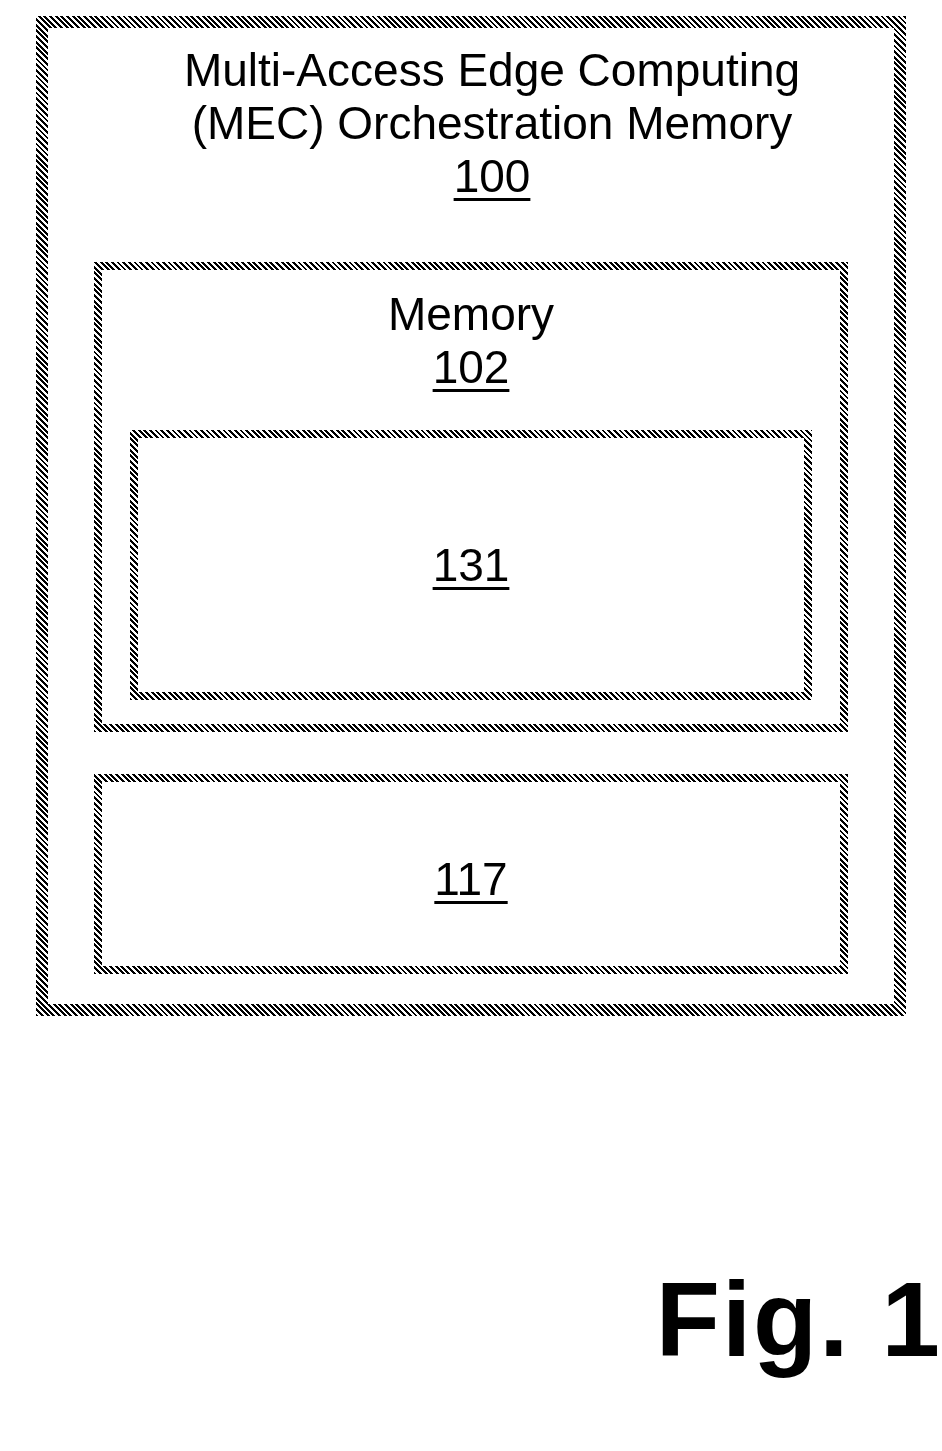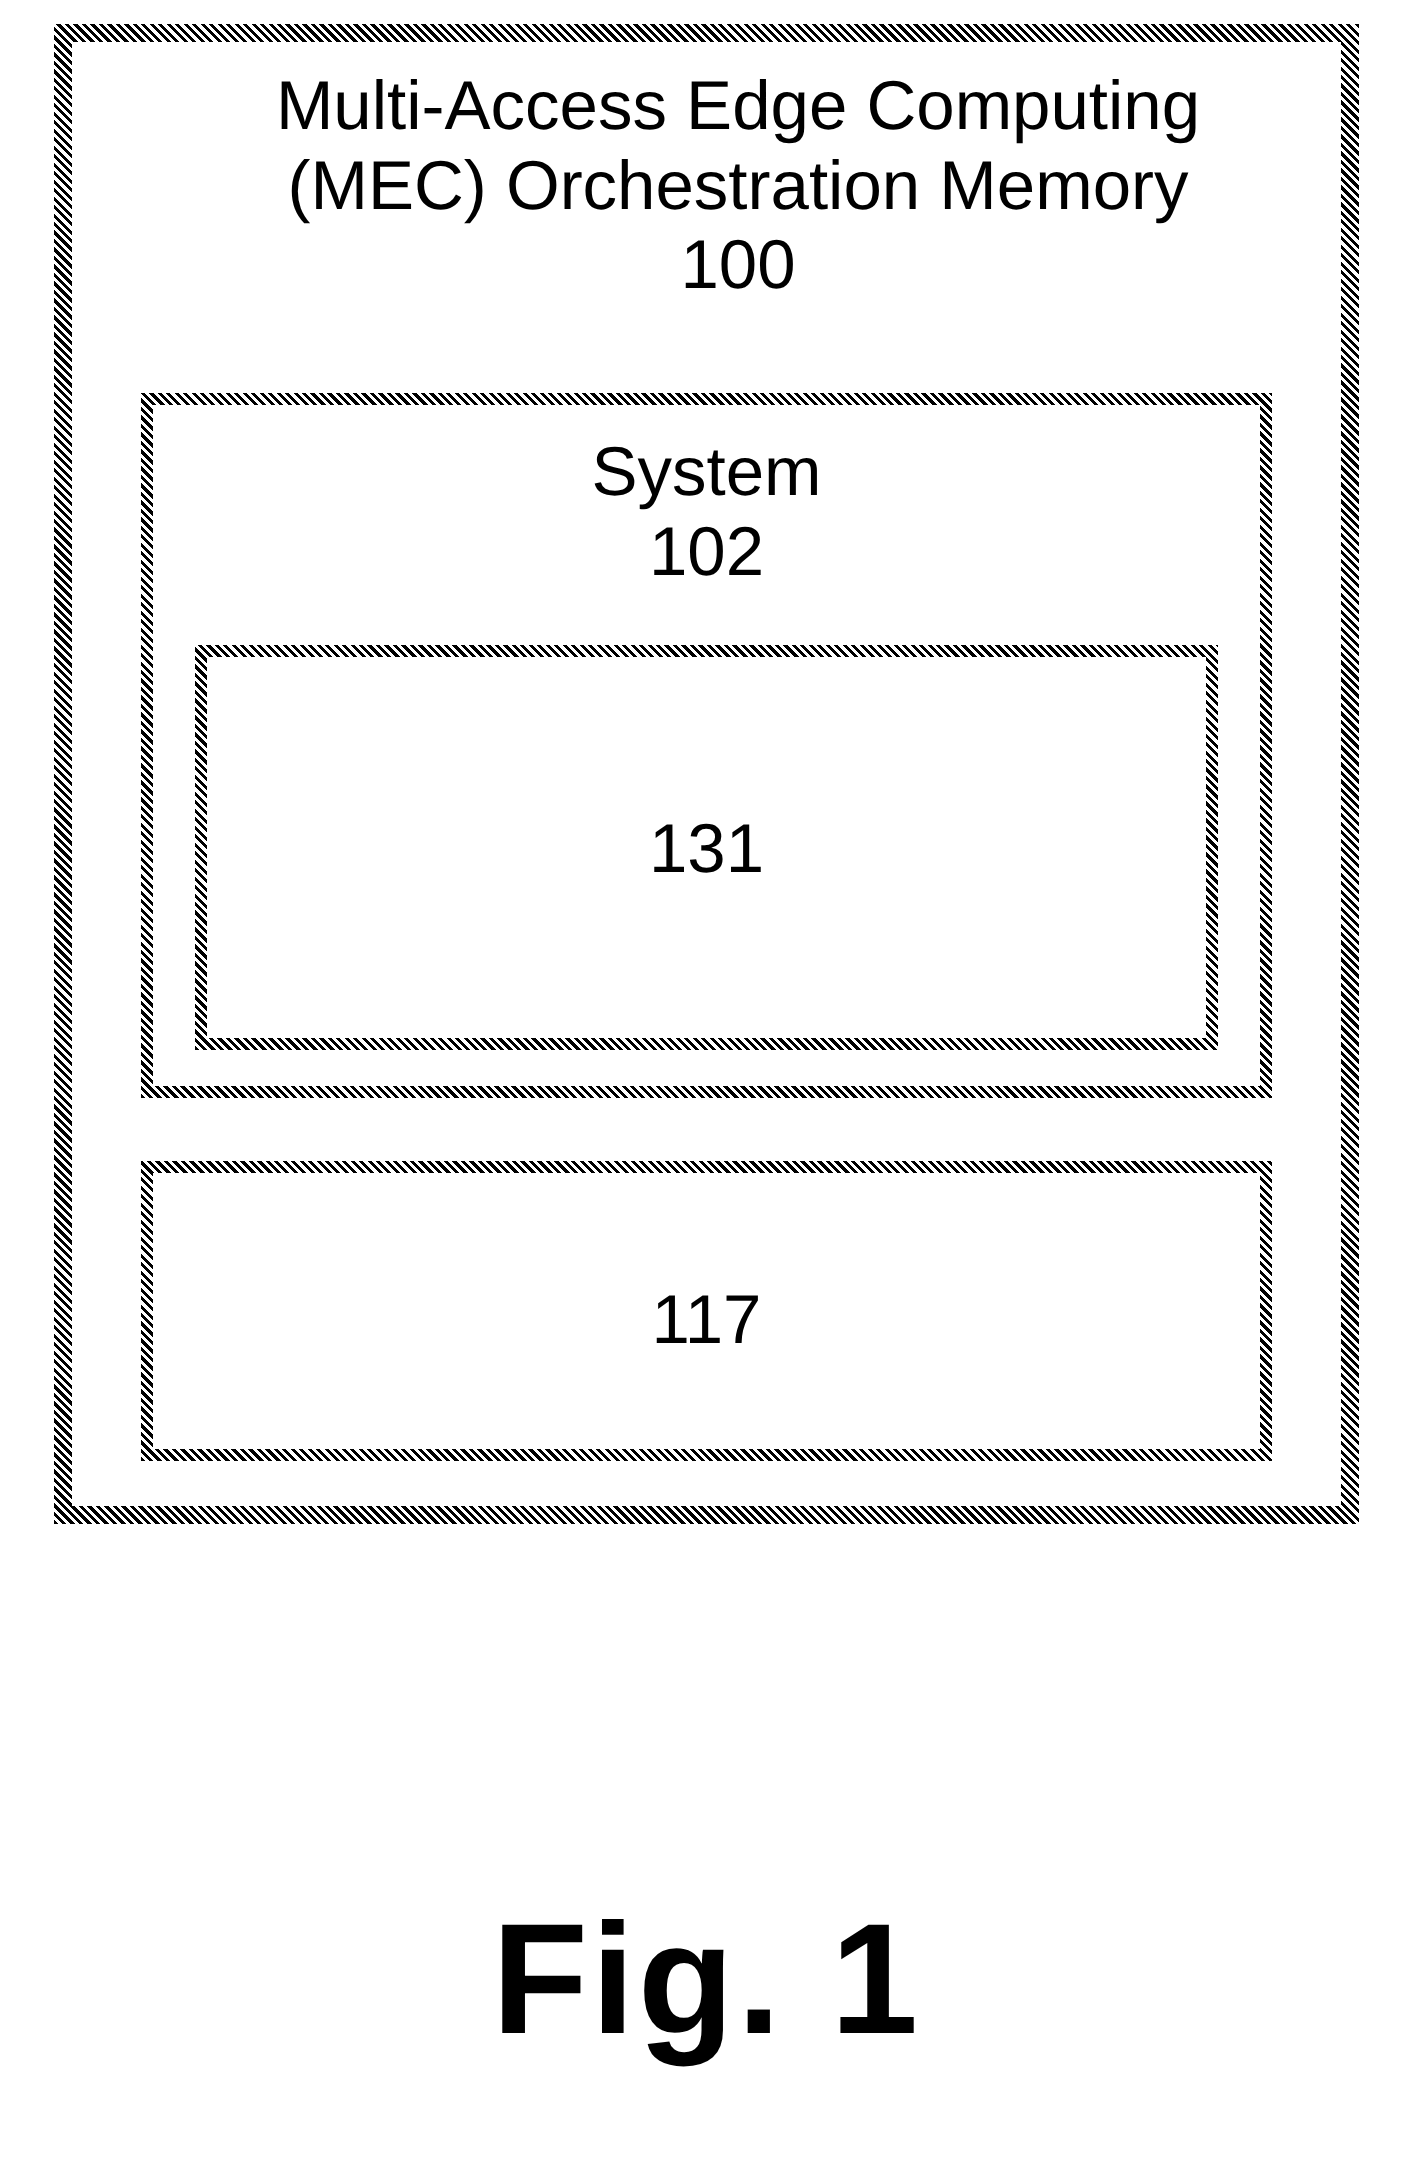--- a/index.html
+++ b/index.html
@@ -29,28 +29,29 @@
   }
   .label {
     position: absolute;
     text-align: center;
     font-size: 46px;
     line-height: 1.15;
     left: 0;
     right: 0;
   }
   .refnum {
+    text-decoration: underline;
     text-underline-offset: 6px;
     text-decoration-thickness: 3px;
   }
   .figlabel {
     position: absolute;
     left: 0;
     right: 0;
-    text-align: center;
+    text-align: right;
     font-weight: 900;
     font-size: 105px;
     letter-spacing: 2px;
     
     font-family: Arial Black, Arial, sans-serif;
   }
 </style>
 </head>
 <body>
 
@@ -64,21 +65,21 @@
     <span>Multi-Access Edge Computing</span><br>
     <span>(MEC) Orchestration Memory</span><br>
     <span class="refnum">100</span>
   </div>
 
   <div class="hatch-box" style="left:94px; top:262px; width:754px; height:470px;">
     <div class="inner" style="left:8px; top:8px; right:8px; bottom:8px;"></div>
   </div>
 
   <div class="label" style="top:288px;">
-    <span>System</span><br>
+    <span>Memory</span><br>
     <span class="refnum">102</span>
   </div>
 
   <div class="hatch-box" style="left:130px; top:430px; width:682px; height:270px;">
     <div class="inner" style="left:8px; top:8px; right:8px; bottom:8px;"></div>
   </div>
 
   <div class="label" style="top:486px;">
     <br>
     <span class="refnum">131</span>

